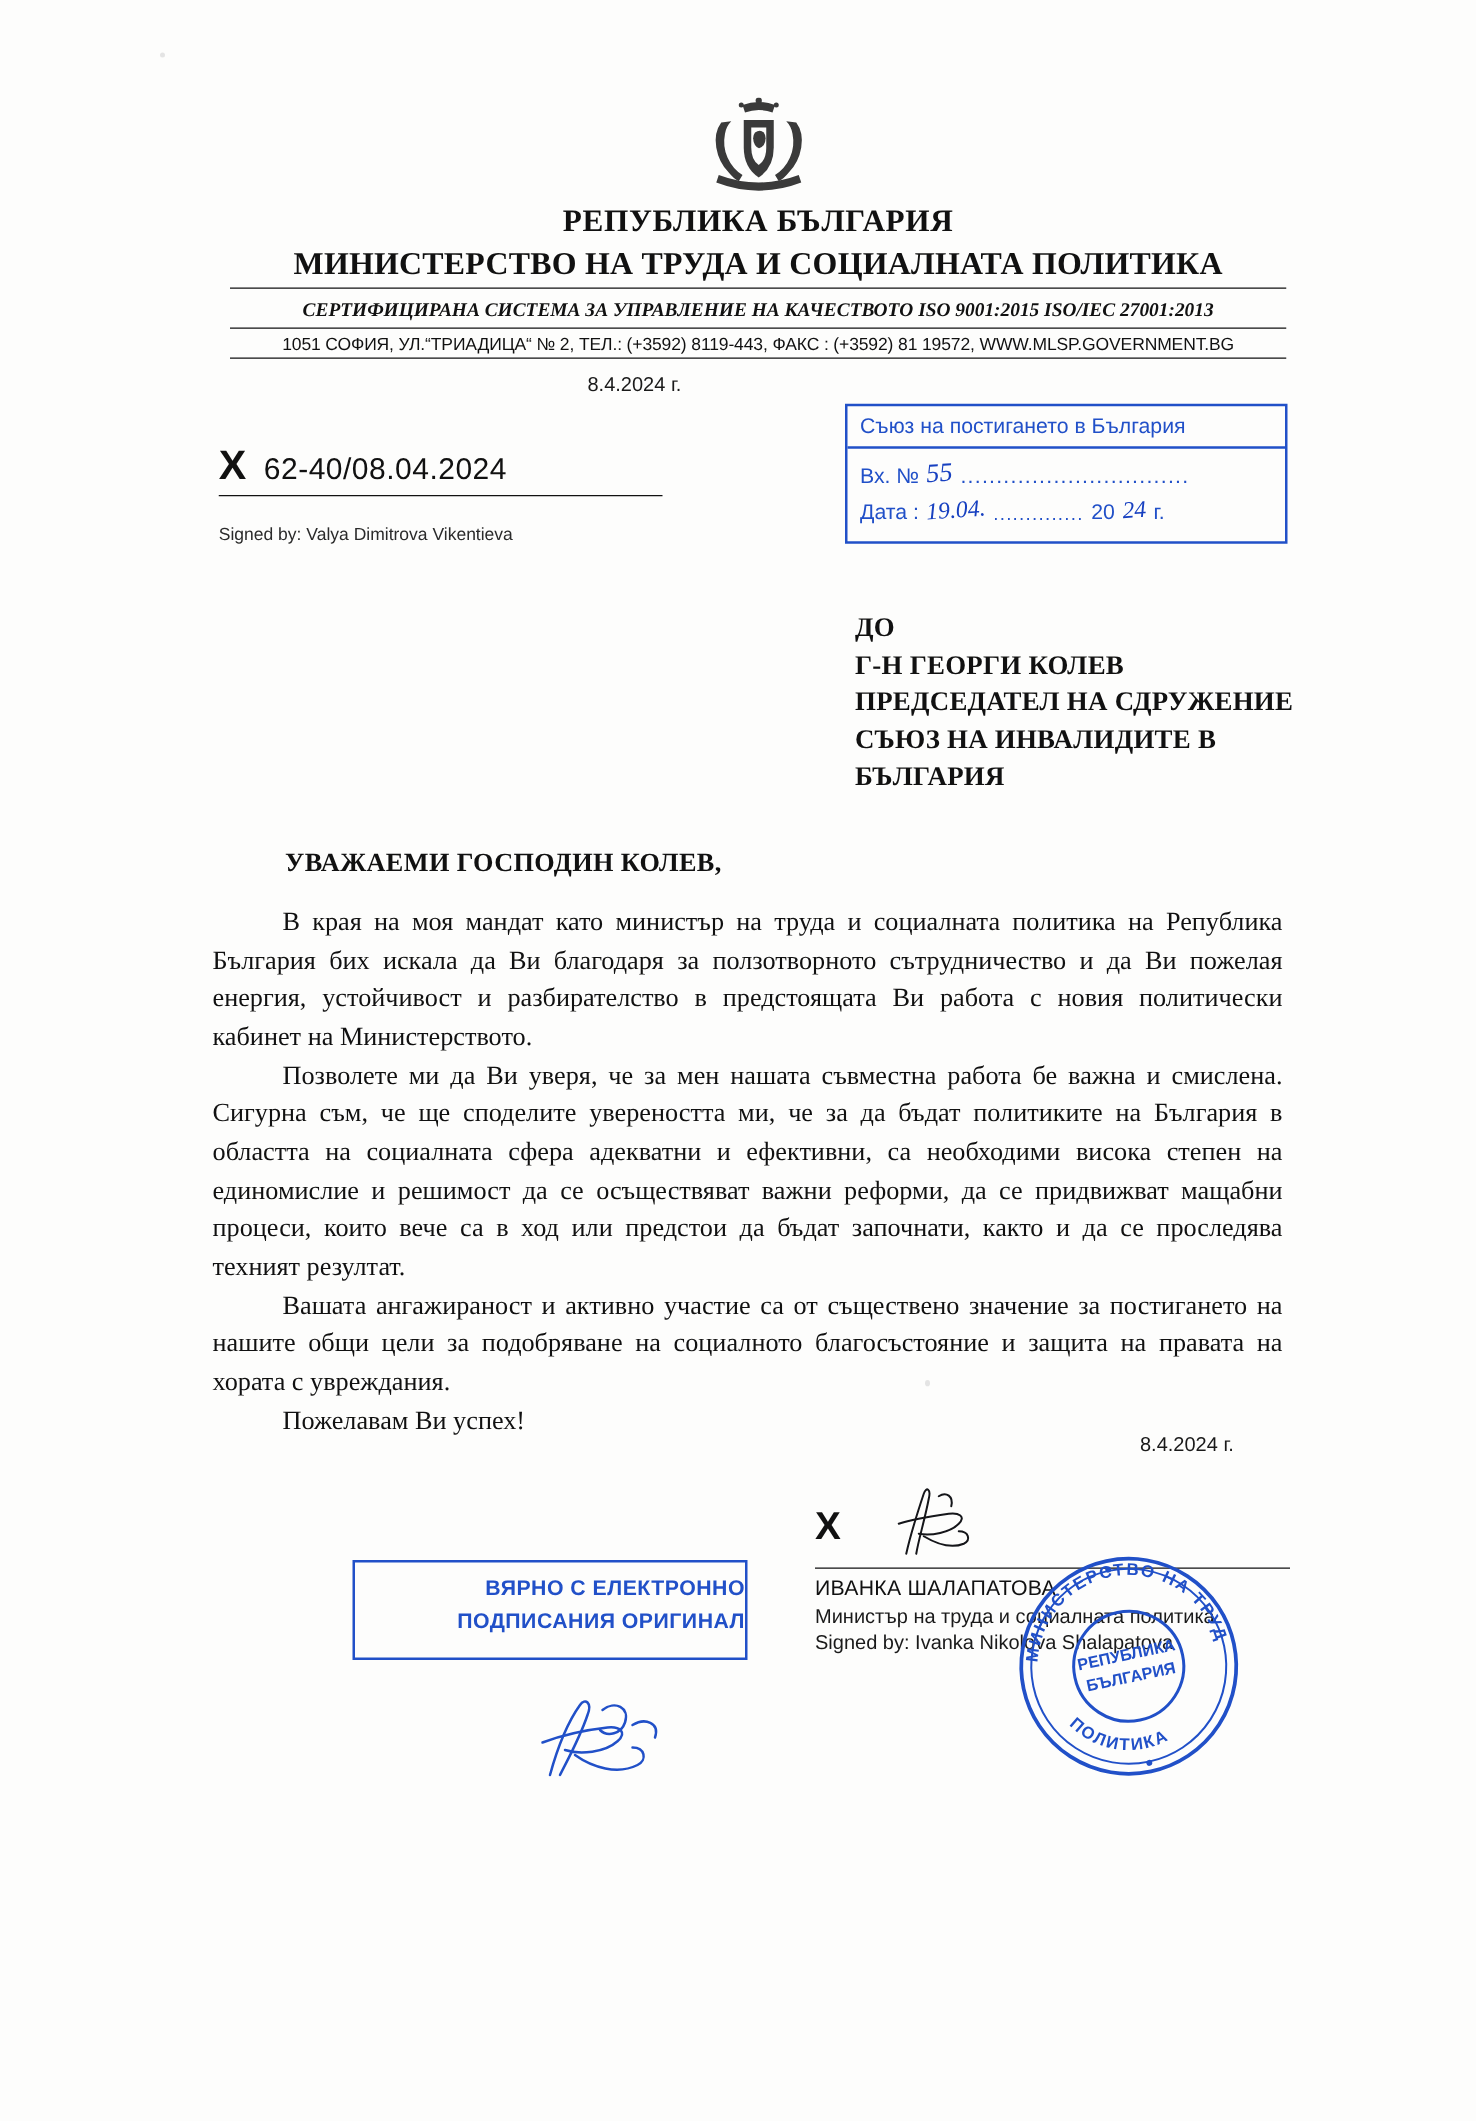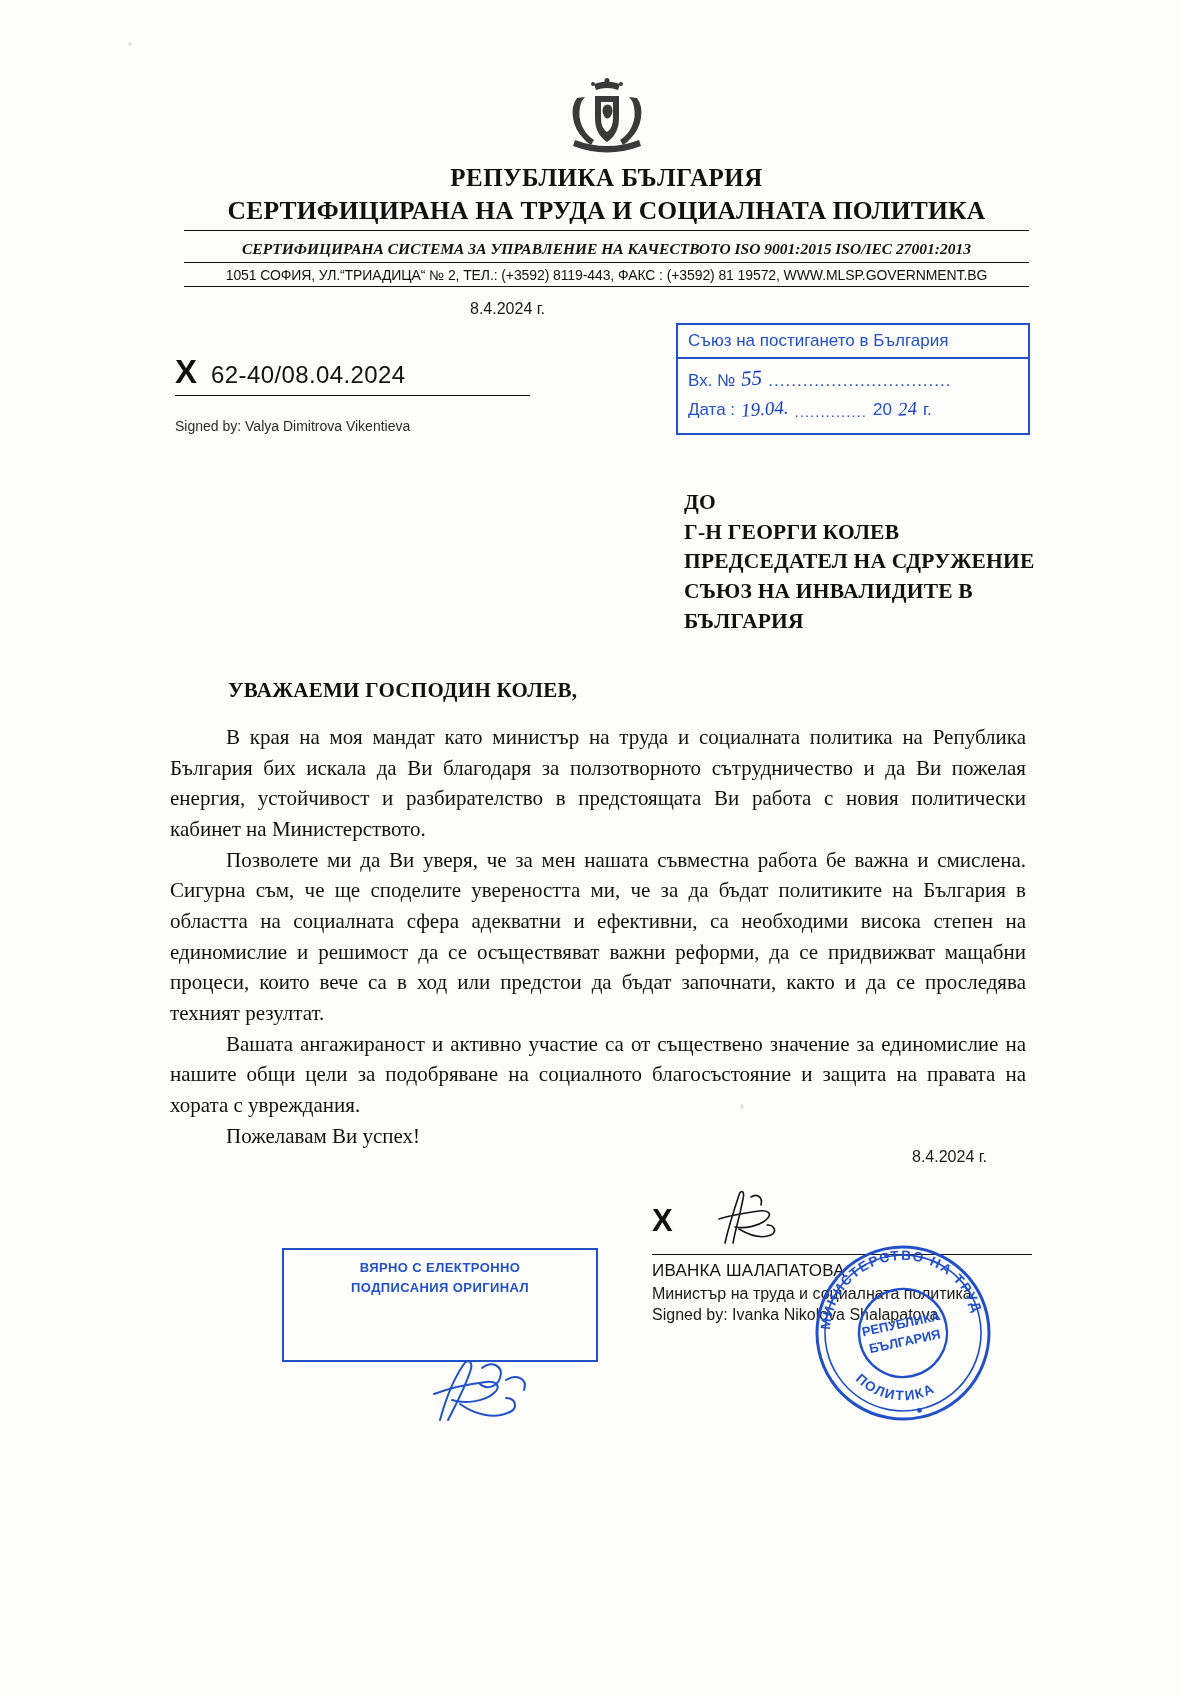--- a/index.html
+++ b/index.html
@@ -274,28 +274,28 @@
     height: 70px;
     pointer-events: none;
   }
 
   
   .truecopy {
     position: absolute;
     top: 1248px;
     left: 282px;
     width: 316px;
-    height: 114px;
+    height: 80px;
     border: 2.5px solid #2150c8;
     color: #2150c8;
     font-family: "Liberation Sans", sans-serif;
     font-weight: bold;
-    font-size: 13px;
+    font-size: 17px;
     letter-spacing: 0.4px;
-    text-align: center;
+    text-align: right;
     line-height: 1.55;
     padding-top: 8px;
     box-sizing: border-box;
   }
   .truecopy-sig {
     position: absolute;
     top: 1350px;
     left: 420px;
     width: 140px;
     height: 90px;
@@ -343,21 +343,21 @@
         <path d="M48 18 h24 v22 q0 16 -12 24 q-12 -8 -12 -24 z"></path>
 
         <path fill="#fdfdfc" d="M54 24 h12 v16 q0 10 -6 14 q-6 -4 -6 -14 z"></path>
         <path d="M57 28 q4 -3 7 0 q3 4 0 10 q-4 5 -7 0 q-3 -6 0 -10 z"></path>
 
         <path d="M28 62 q32 12 64 0 l2 6 q-34 13 -68 0 z"></path>
       </g>
     </svg>
 
     <div class="country">РЕПУБЛИКА БЪЛГАРИЯ</div>
-    <div class="ministry">СЕРТИФИЦИРАНА НА ТРУДА И СОЦИАЛНАТА ПОЛИТИКА</div>
+    <div class="ministry">МИНИСТЕРСТВО НА ТРУДА И СОЦИАЛНАТА ПОЛИТИКА</div>
     <hr class="rule">
     <div class="iso-line">СЕРТИФИЦИРАНА СИСТЕМА ЗА УПРАВЛЕНИЕ НА КАЧЕСТВОТО  ISO 9001:2015   ISO/IEC 27001:2013</div>
     <hr class="rule">
     <div class="contacts">1051 СОФИЯ, УЛ.“ТРИАДИЦА“ № 2, ТЕЛ.: (+3592) 8119-443, ФАКС : (+3592) 81 19572, WWW.MLSP.GOVERNMENT.BG</div>
     <hr class="rule-bottom">
   </div>
 
   <div class="date-top">8.4.2024 г.</div>
 
   <div class="esign-left">
@@ -393,21 +393,21 @@
     <div>ПРЕДСЕДАТЕЛ НА СДРУЖЕНИЕ</div>
     <div>СЪЮЗ НА ИНВАЛИДИТЕ В</div>
     <div>БЪЛГАРИЯ</div>
   </div>
 
   <div class="salutation">УВАЖАЕМИ ГОСПОДИН КОЛЕВ,</div>
 
   <div class="body-text">
     <p>В края на моя мандат като министър на труда и социалната политика на Република България бих искала да Ви благодаря за ползотворното сътрудничество и да Ви пожелая енергия, устойчивост и разбирателство в предстоящата Ви работа с новия политически кабинет на Министерството.</p>
     <p>Позволете ми да Ви уверя, че за мен нашата съвместна работа бе важна и смислена. Сигурна съм, че ще споделите увереността ми, че за да бъдат политиките на България в областта на социалната сфера адекватни и ефективни, са необходими висока степен на единомислие и решимост да се осъществяват важни реформи, да се придвижват мащабни процеси, които вече са в ход или предстои да бъдат започнати, както и да се проследява техният резултат.</p>
-    <p>Вашата ангажираност и активно участие са от съществено значение за единомислие на нашите общи цели за подобряване на социалното благосъстояние и защита на правата на хората с увреждания.</p>
+    <p>Вашата ангажираност и активно участие са от съществено значение за постигането на нашите общи цели за подобряване на социалното благосъстояние и защита на правата на хората с увреждания.</p>
     <p>Пожелавам Ви успех!</p>
   </div>
 
   <div class="date-bottom">8.4.2024 г.</div>
 
   <div class="signer-block">
     <div class="signer-x">X</div>
     <div class="signer-line"></div>
     <div class="signer-name">ИВАНКА ШАЛАПАТОВА</div>
     <div class="signer-role">Министър на труда и социалната политика</div>

